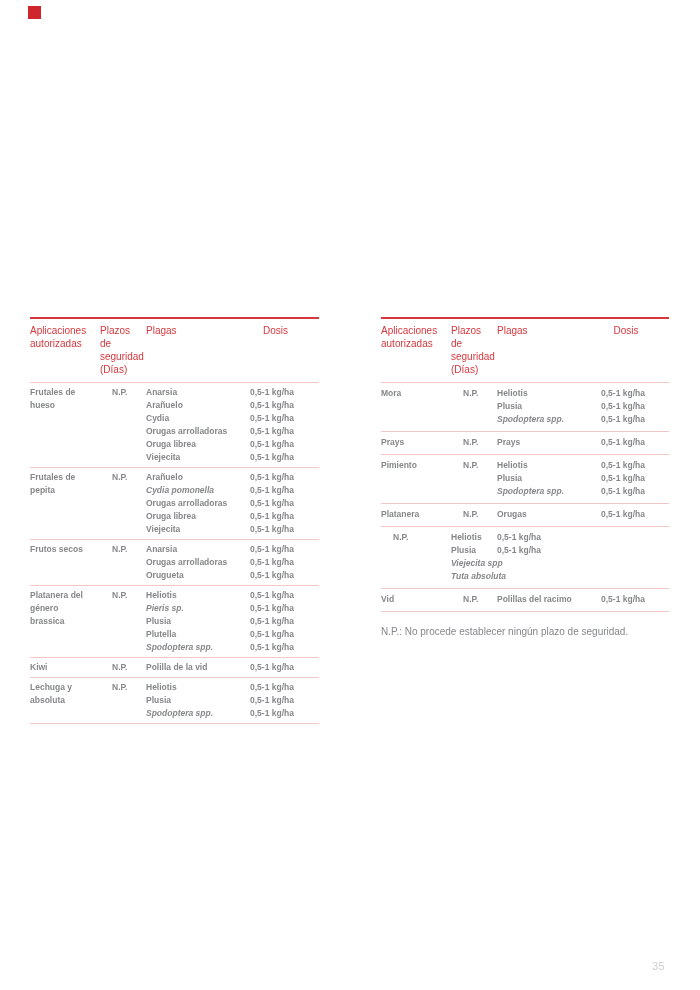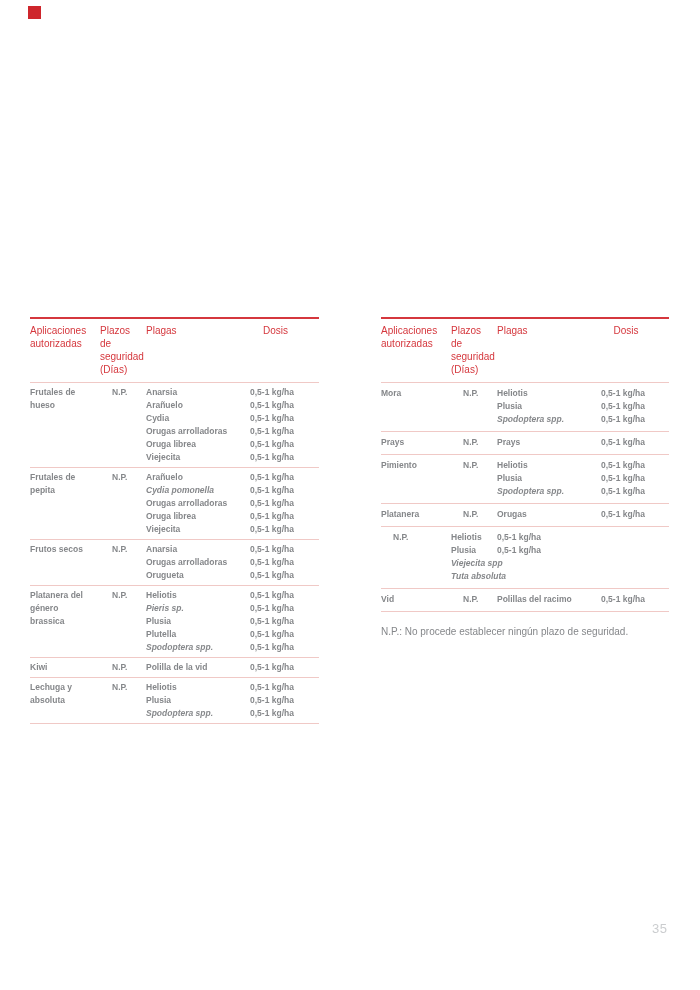--- a/index.html
+++ b/index.html
@@ -59,22 +59,22 @@
   .it { font-style: italic; }
   .footnote {
     margin-top: 14px;
     font-size: 10px;
     line-height: 12px;
     white-space: nowrap;
   }
   .pagenum {
     position: absolute;
     left: 652px;
-    top: 921px;
-    font-size: 13px;
+    top: 960px;
+    font-size: 11px;
     letter-spacing: 0.5px;
     color: var(--pagenum, #cbcdcf);
   }
 </style>
 </head>
 <body>
 
 <div class="marker"></div>
 
 <section class="table table--left">

